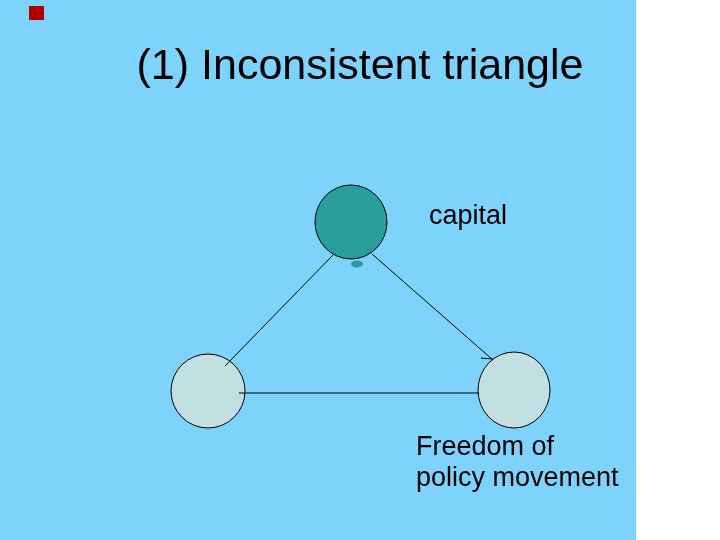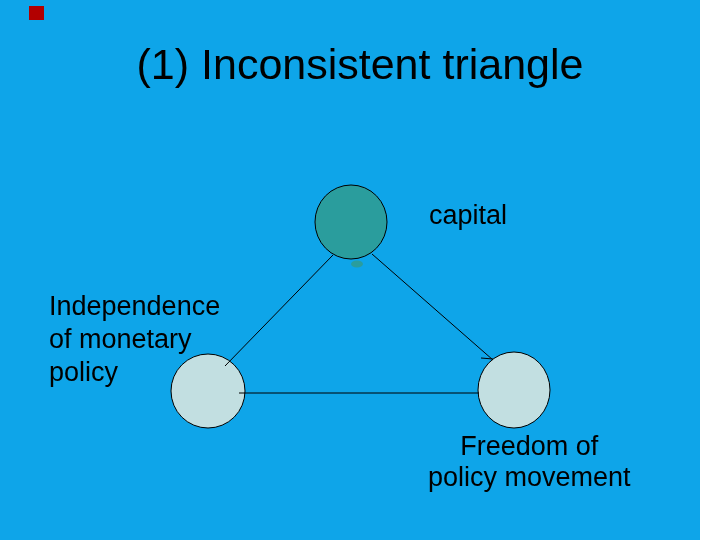--- a/index.html
+++ b/index.html
@@ -2,23 +2,23 @@
 <html><head>
 <meta charset="utf-8">
 <style>
   html, body {
     margin: 0;
     padding: 0;
     background: #ffffff;
   }
   .slide {
     position: relative;
-    width: 700px;
+    width: 636px;
     height: 540px;
-    background: #0ea5e9;
+    background: #7dd3fc;
     overflow: hidden;
     font-family: "Liberation Sans", "DejaVu Sans", sans-serif;
     color: #000000;
   }
   .diagram-svg {
     position: absolute;
     left: 0;
     top: 0;
     width: 720px;
     height: 540px;
@@ -48,23 +48,22 @@
     top: 200px;
   }
   .label-independence {
     left: 49px;
     top: 290px;
   }
   .label-independence .line {
     line-height: 33px;
   }
   .label-freedom {
-    left: 428px;
+    left: 416px;
     top: 431px;
-    text-align: center;
   }
 </style>
 </head>
 <body>
 
 <div class="slide">
 
   <svg class="diagram-svg" viewBox="0 0 720 540" xmlns="http://www.w3.org/2000/svg">
 
     <rect x="29" y="6" width="15" height="14" fill="#B20000"></rect>
@@ -81,24 +80,19 @@
 
     <line x1="481" y1="358" x2="493" y2="359" stroke-width="1" stroke="#000000"></line>
   </svg>
 
   <div class="slide-title">(1) Inconsistent triangle</div>
 
   <div class="node-label label-stability">
     <div class="line">capital</div>
   </div>
 
-  <div class="node-label label-independence">
-    <div class="line">Independence</div>
-    <div class="line">of monetary</div>
-    <div class="line">policy</div>
-  </div>
 
   <div class="node-label label-freedom">
     <div class="line">Freedom of</div>
     <div class="line">policy movement</div>
   </div>
 
 </div>
 
 </body></html>

